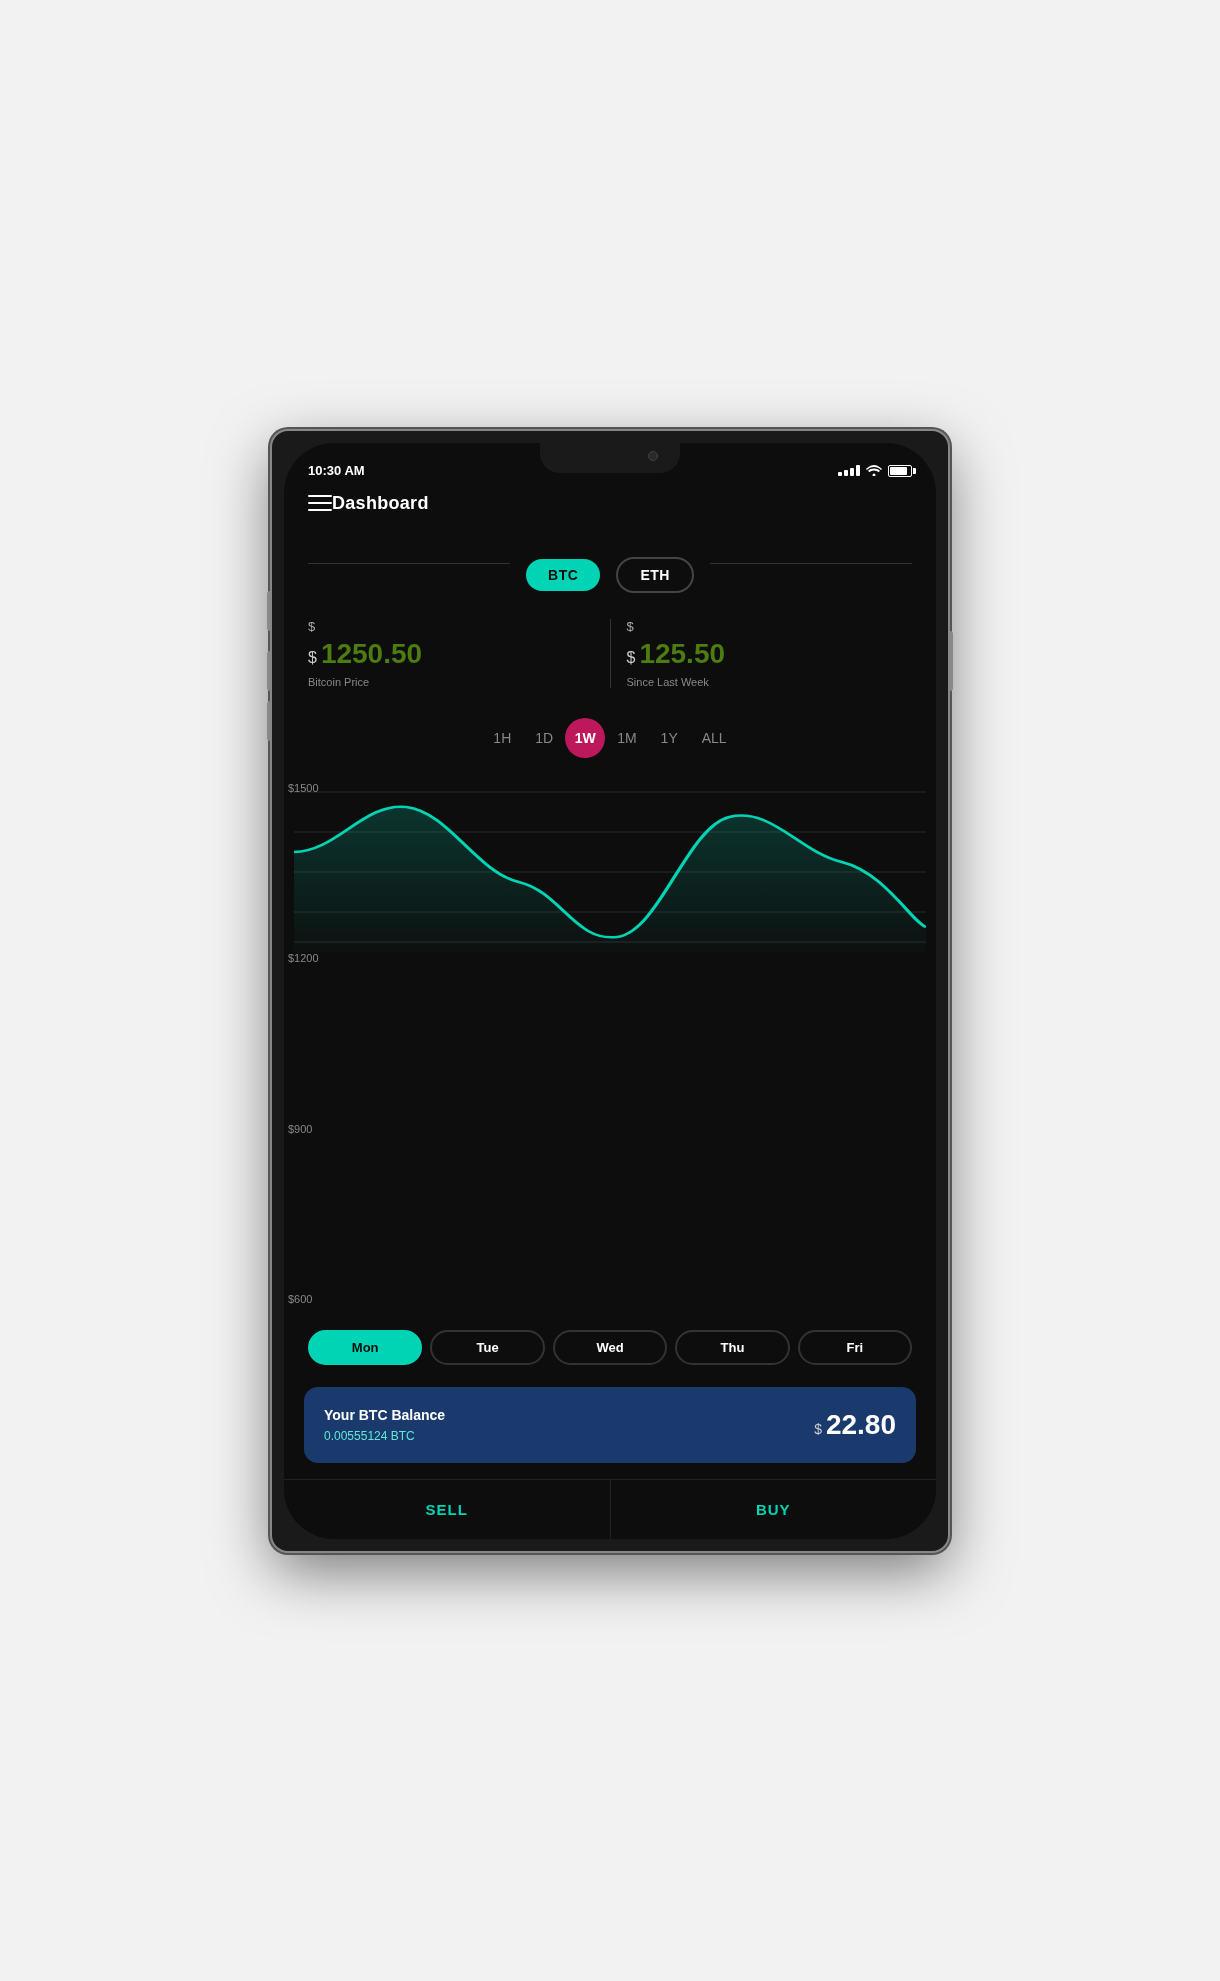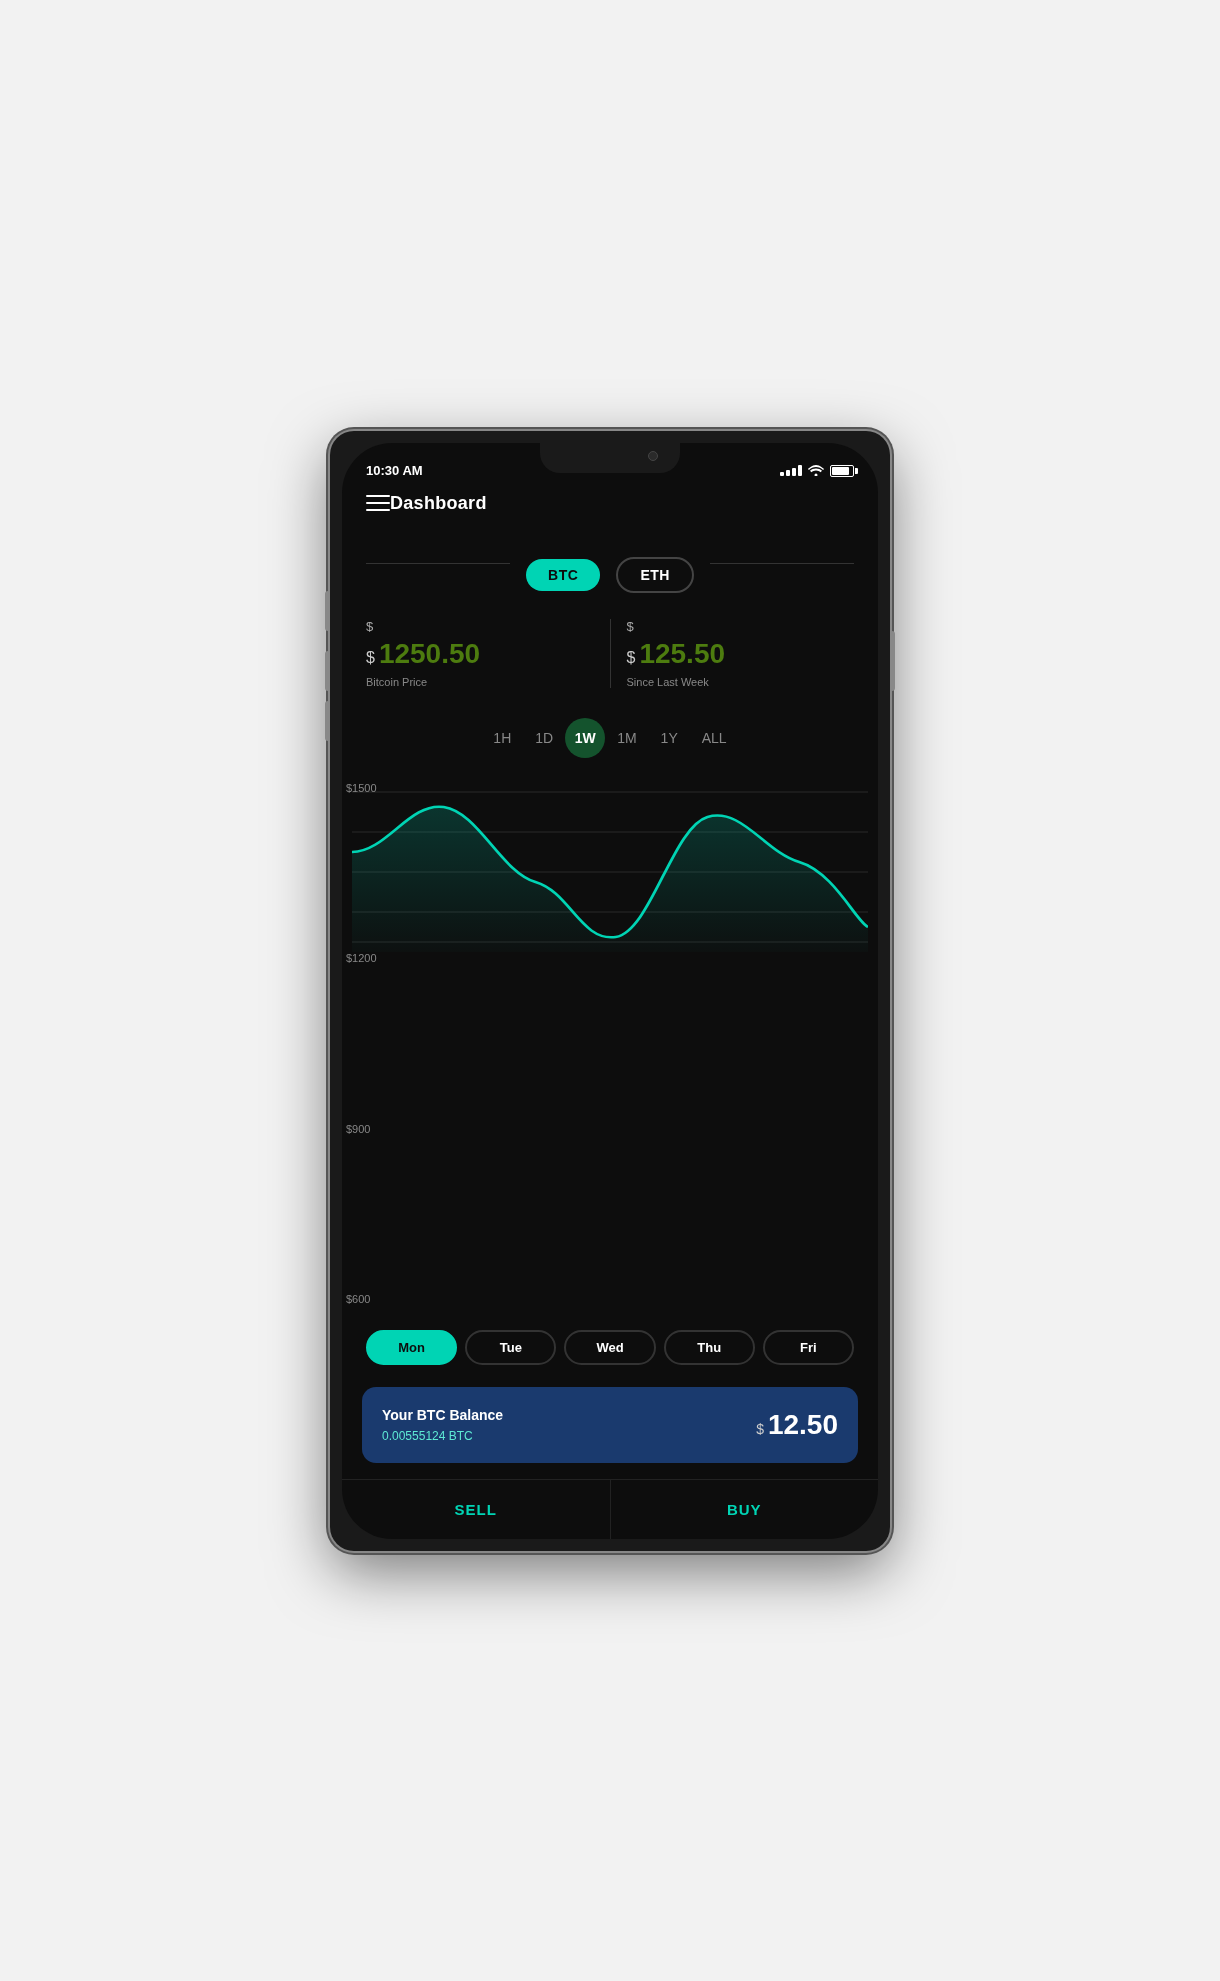--- a/index.html
+++ b/index.html
@@ -13,24 +13,24 @@
     }
     .page-wrapper {
       width: 1220px;
       height: 1981px;
       display: flex;
       justify-content: center;
       align-items: center;
       background: #f2f2f2;
     }
     .phone-outer {
-      width: 560px;
+      width: 676px;
       height: 1120px;
       background: #1a1a1a;
-      border-radius: 24px;
+      border-radius: 16px;
       padding: 12px;
       box-shadow: 0 0 0 2px #888, 0 0 0 4px #555, 0 20px 60px rgba(0,0,0,0.5);
       position: relative;
     }
     
     .phone-outer::before {
       content: '';
       position: absolute;
       right: -5px;
       top: 200px;
@@ -253,21 +253,21 @@
       color: #888;
       font-size: 14px;
       font-weight: 500;
       cursor: pointer;
       padding: 8px 12px;
       border-radius: 50%;
       background: transparent;
       border: none;
     }
     .time-btn-active {
-      background: #14532d;
+      background: #be185d;
       color: #fff;
       border-radius: 50%;
       width: 40px;
       height: 40px;
       display: flex;
       align-items: center;
       justify-content: center;
       font-weight: 700;
     }
     
@@ -492,21 +492,21 @@
         <button class="day-btn">Fri</button>
       </div>
 
       <div class="balance-card">
         <div class="balance-left">
           <div class="balance-title">Your BTC Balance</div>
           <div class="balance-btc">0.00555124 BTC</div>
         </div>
         <div class="balance-right">
           <span class="balance-dollar">$</span>
-          <span class="balance-amount">12.50</span>
+          <span class="balance-amount">22.80</span>
         </div>
       </div>
 
       <div class="bottom-bar">
         <div class="bottom-btn">SELL</div>
         <div class="bottom-btn">BUY</div>
       </div>
 
     </div>
   </div>

